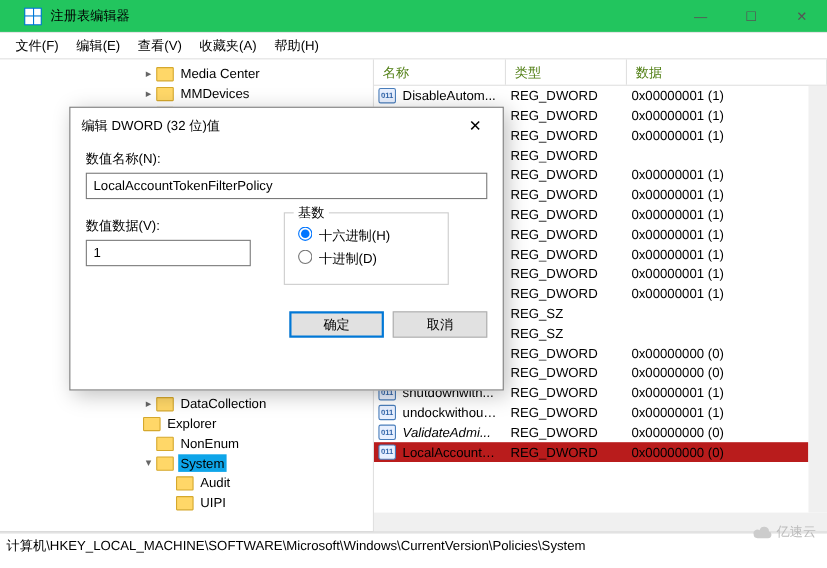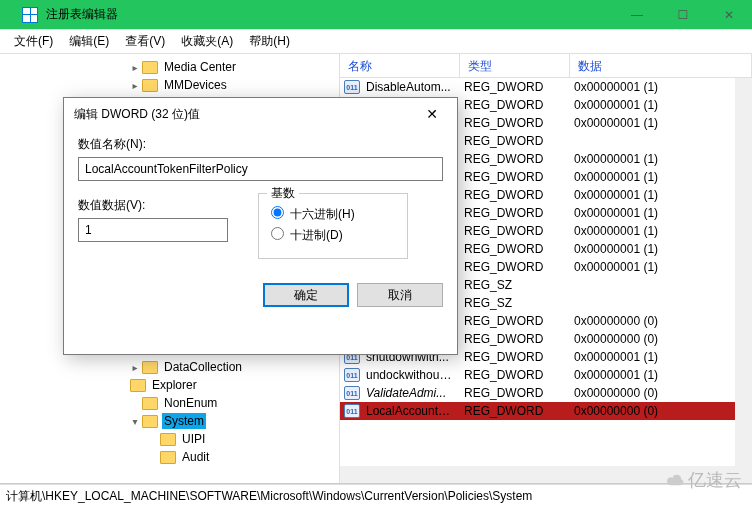--- a/index.html
+++ b/index.html
@@ -18,21 +18,21 @@
     .content { display: flex; height: 430px; border-bottom: 1px solid #ccc; }
     .tree-panel { width: 340px; overflow: hidden; padding-top: 4px; border-right: 1px solid #e0e0e0; }
     .tree-node { display: flex; align-items: center; height: 18px; white-space: nowrap; }
     .tree-chevron { width: 14px; text-align: center; color: #666; font-size: 10px; }
     .folder-icon { width: 16px; height: 13px; background: #ffd768; border: 1px solid #d5a82c; border-radius: 1px; margin-right: 4px; flex-shrink: 0; }
     .tree-label { padding: 1px 2px; }
     .tree-label.selected { background: #0ea5e9; }
     
     .list-panel { flex: 1; display: flex; flex-direction: column; }
     .list-header { display: flex; height: 24px; border-bottom: 1px solid #e0e0e0; }
-    .list-header-col { padding: 4px 8px; border-right: 1px solid #e0e0e0; color: #1d4ed8; }
+    .list-header-col { padding: 4px 8px; border-right: 1px solid #e0e0e0; color: #4d7c0f; }
     .col-name { width: 120px; }
     .col-type { width: 110px; }
     .col-data { flex: 1; }
     .list-body { flex: 1; overflow: hidden; }
     .list-row { display: flex; height: 18px; align-items: center; }
     .list-row.selected { background: #b91c1c; }
     .list-cell { padding: 0 6px; overflow: hidden; text-overflow: ellipsis; white-space: nowrap; }
     .reg-icon { width: 16px; height: 14px; margin-left: 4px; flex-shrink: 0; display: flex; align-items: center; justify-content: center; background: #e8f0ff; border: 1px solid #4a7ebb; border-radius: 2px; font-size: 7px; color: #3366aa; font-weight: bold; }
     
     .scrollbar-v { width: 17px; background: #f0f0f0; height: 100%; position: relative; }
@@ -51,21 +51,21 @@
     .dialog-input.narrow { width: 150px; }
     .dialog-row { display: flex; gap: 30px; margin-top: 16px; }
     .dialog-group { border: 1px solid #ccc; padding: 8px 12px 10px 12px; margin-top: -4px; position: relative; }
     .dialog-group-label { position: absolute; top: -9px; left: 8px; background: #fff; padding: 0 4px; }
     .radio-row { display: flex; align-items: flex-start; margin: 4px 0; }
     .radio-row input { margin-right: 6px; }
     .dialog-buttons { display: flex; justify-content: flex-end; gap: 8px; margin-top: 24px; }
     .dialog-btn { width: 86px; height: 24px; background: #e1e1e1; border: 1px solid #adadad; cursor: default; font-size: 12px; font-family: inherit; }
     .dialog-btn.primary { border: 2px solid #0078d7; }
     
-    .watermark { position: absolute; right: 10px; bottom: 24px; color: #bbb; font-size: 18px; display: flex; align-items: center; gap: 2px; }
+    .watermark { position: absolute; right: 10px; bottom: 24px; color: #bbb; font-size: 12px; display: flex; align-items: center; gap: 2px; }
     .watermark-icon { width: 22px; height: 14px; }
   </style>
 </head>
 <body>
 
 <div class="titlebar">
   <div class="titlebar-icon">
       <span></span>
       <span></span>
       <span></span>
@@ -121,26 +121,26 @@
         <span class="tree-label">NonEnum</span>
       </div>
       <div class="tree-node" style="padding-left: 128px;">
         <span class="tree-chevron">▾</span>
         <span class="folder-icon"></span>
         <span class="tree-label selected">System</span>
       </div>
       <div class="tree-node" style="padding-left: 146px;">
         <span class="tree-chevron"></span>
         <span class="folder-icon"></span>
+        <span class="tree-label">Audit</span>
+      </div>
+      <div class="tree-node" style="padding-left: 146px;">
+        <span class="tree-chevron"></span>
+        <span class="folder-icon"></span>
         <span class="tree-label">UIPI</span>
-      </div>
-      <div class="tree-node" style="padding-left: 146px;">
-        <span class="tree-chevron"></span>
-        <span class="folder-icon"></span>
-        <span class="tree-label">Audit</span>
       </div>
     </div>
   <div class="list-panel">
     <div class="list-header">
       <div class="list-header-col col-name">名称</div>
       <div class="list-header-col col-type">类型</div>
       <div class="list-header-col col-data">数据</div>
     </div>
     <div style="display:flex; flex:1;">
       <div class="list-body" id="list-body" style="flex:1;">

